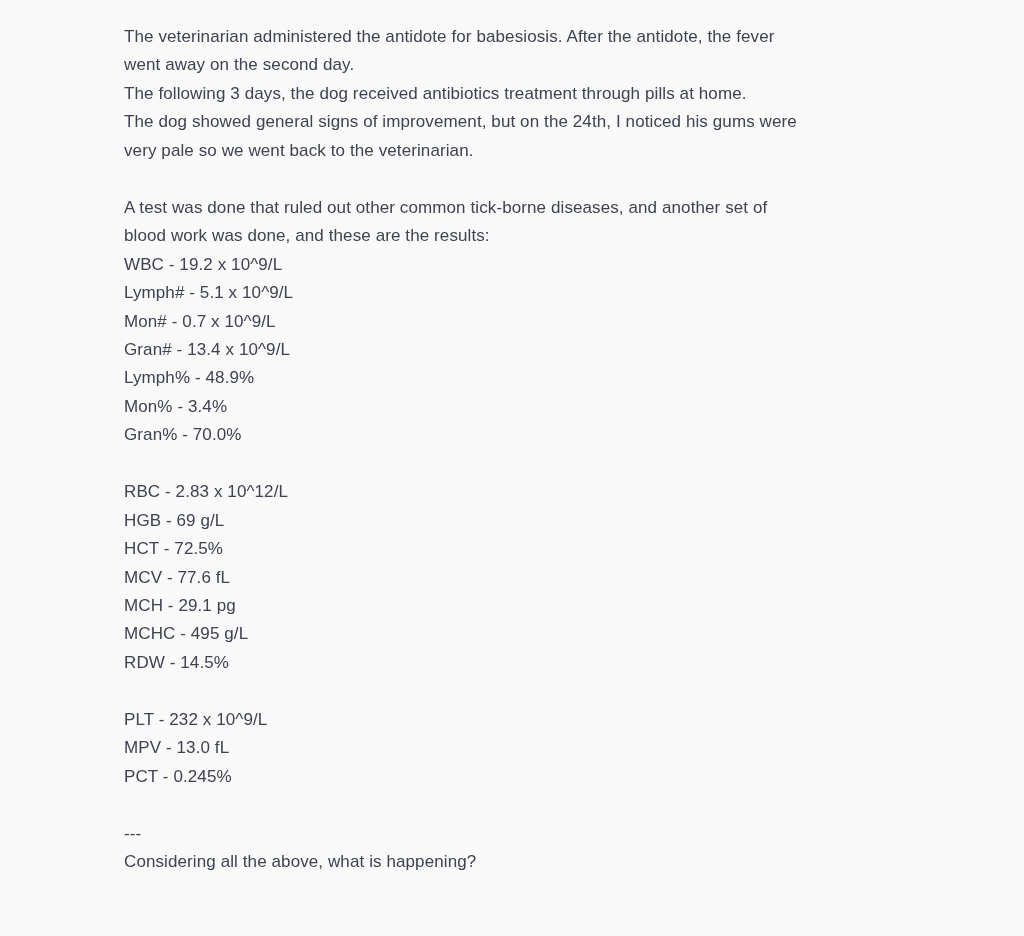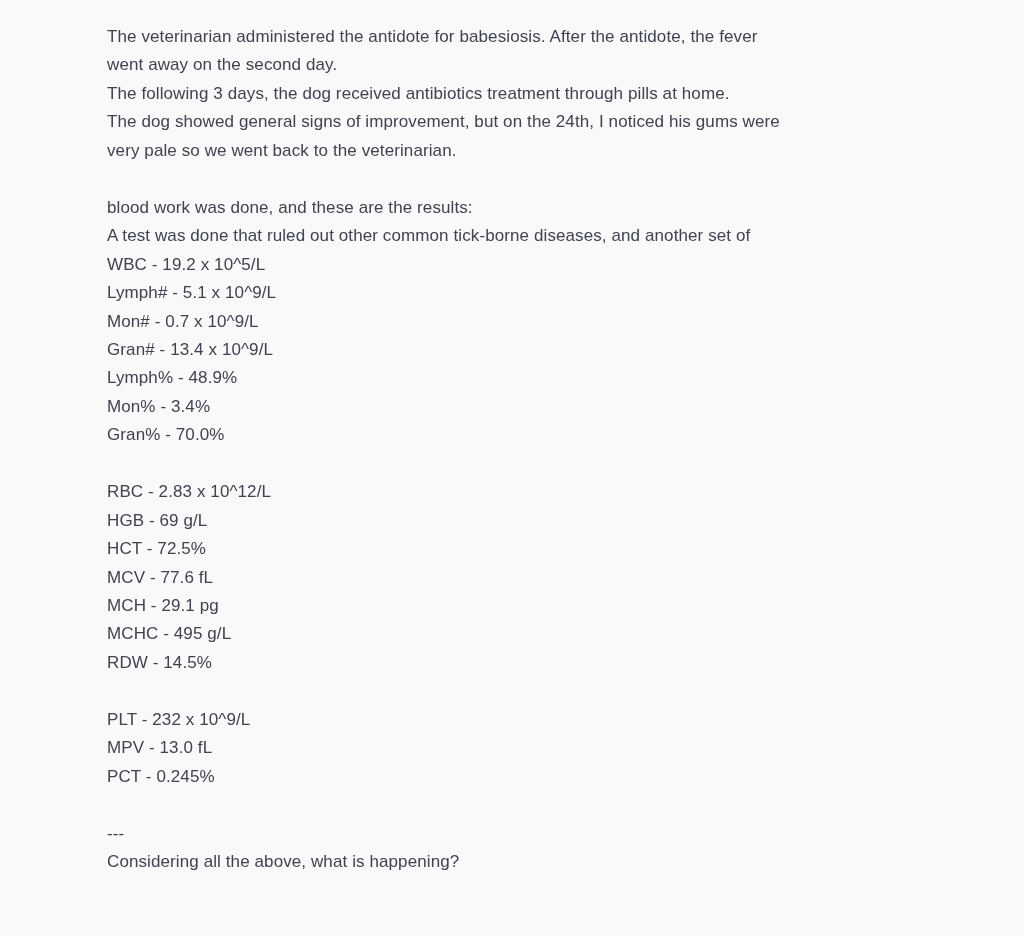--- a/index.html
+++ b/index.html
@@ -9,21 +9,21 @@
   body {
     width: 1024px;
     height: 936px;
     background: #f9f9f9;
     font-family: "Liberation Sans", sans-serif;
     color: #3f4352;
     overflow: hidden;
   }
   .message-body {
     position: absolute;
-    left: 107px;
+    left: 124px;
     top: 23px;
     width: 790px;
     font-size: 17px;
     line-height: 28.45px;
     letter-spacing: 0.1px;
   }
   .para {
     margin: 0;
   }
   .para + .para {
@@ -39,23 +39,23 @@
 
 <div class="message-body">
     <div class="para">
       <div class="line">The veterinarian administered the antidote for babesiosis. After the antidote, the fever</div>
       <div class="line">went away on the second day.</div>
       <div class="line">The following 3 days, the dog received antibiotics treatment through pills at home.</div>
       <div class="line">The dog showed general signs of improvement, but on the 24th, I noticed his gums were</div>
       <div class="line">very pale so we went back to the veterinarian.</div>
     </div>
     <div class="para">
+      <div class="line">A test was done that ruled out other common tick-borne diseases, and another set of</div>
       <div class="line">blood work was done, and these are the results:</div>
-      <div class="line">A test was done that ruled out other common tick-borne diseases, and another set of</div>
-      <div class="line">WBC - 19.2 x 10^5/L</div>
+      <div class="line">WBC - 19.2 x 10^9/L</div>
       <div class="line">Lymph# - 5.1 x 10^9/L</div>
       <div class="line">Mon# - 0.7 x 10^9/L</div>
       <div class="line">Gran# - 13.4 x 10^9/L</div>
       <div class="line">Lymph% - 48.9%</div>
       <div class="line">Mon% - 3.4%</div>
       <div class="line">Gran% - 70.0%</div>
     </div>
     <div class="para">
       <div class="line">RBC - 2.83 x 10^12/L</div>
       <div class="line">HGB - 69 g/L</div>

